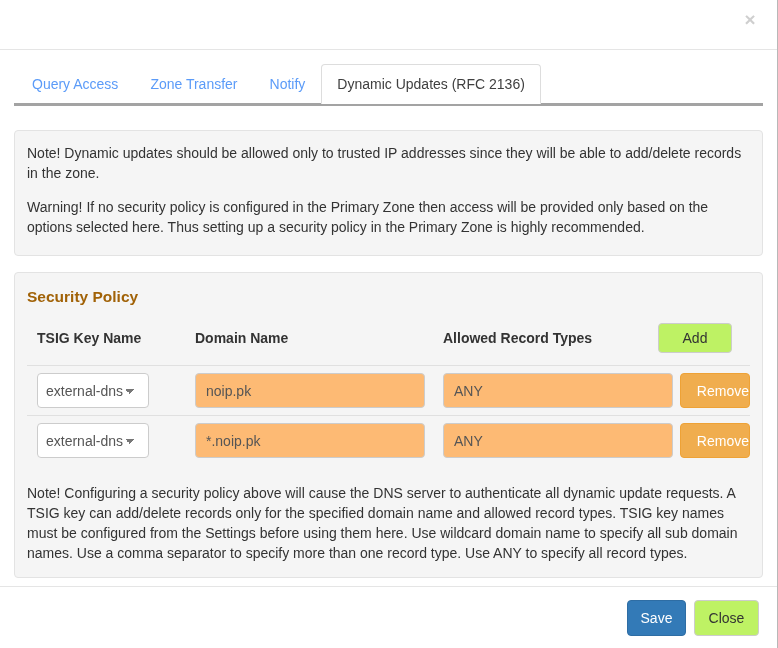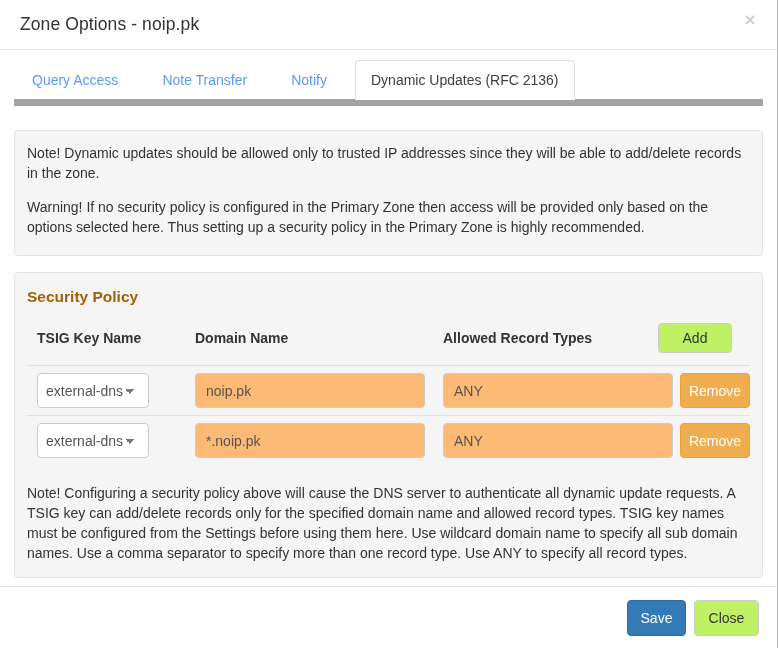--- a/index.html
+++ b/index.html
@@ -64,25 +64,24 @@
     flex: 1 1 auto;
     padding: 14px 14px 0 14px;
     overflow: hidden;
     position: relative;
   }
 
   
   .tabs {
     display: flex;
     align-items: flex-end;
-    border-bottom: 7px solid #a3a3a3;
+    border-bottom: 3px solid #a3a3a3;
     height: 38px;
     margin: 4px 0 0 0;
     padding-left: 2px;
-    gap: 12px;
   }
   .tab {
     position: relative;
     padding: 9px 15px 9px 15px;
     font-size: 14px;
     line-height: 20px;
     color: #5b9bf8;
     cursor: pointer;
     border: 1px solid transparent;
     border-radius: 4px 4px 0 0;
@@ -212,21 +211,21 @@
     padding: 0;
     text-align: center;
   }
   .btn-warning {
     background: #f0ad4e;
     border-color: #eea236;
     color: #ffffff;
     height: 35px;
     width: 70px;
     padding: 0;
-    text-align: center;
+    text-align: right;
     font-size: 14px;
   }
   .btn-primary {
     background: #337ab7;
     border-color: #2e6da4;
     color: #ffffff;
     min-width: 59px;
     height: 36px;
   }
   .btn-close-f {
@@ -244,29 +243,28 @@
     gap: 8px;
     padding: 0 18px 0 0;
   }
 </style>
 </head>
 <body>
 
 <div class="modal">
 
   <div class="modal-header">
-    <div class="modal-title">Zone Options - noip.pk</div>
     <button class="close-btn">×</button>
   </div>
 
   <div class="modal-body">
 
     <div class="tabs">
       <div class="tab">Query Access</div>
-      <div class="tab">Note Transfer</div>
+      <div class="tab">Zone Transfer</div>
       <div class="tab">Notify</div>
       <div class="tab active">Dynamic Updates (RFC 2136)</div>
     </div>
 
     <div class="panel panel-note">
       <p>Note! Dynamic updates should be allowed only to trusted IP addresses since they will be able to add/delete records in the zone.</p>
       <p>Warning! If no security policy is configured in the Primary Zone then access will be provided only based on the options selected here. Thus setting up a security policy in the Primary Zone is highly recommended.</p>
     </div>
 
     <div class="panel panel-policy">

